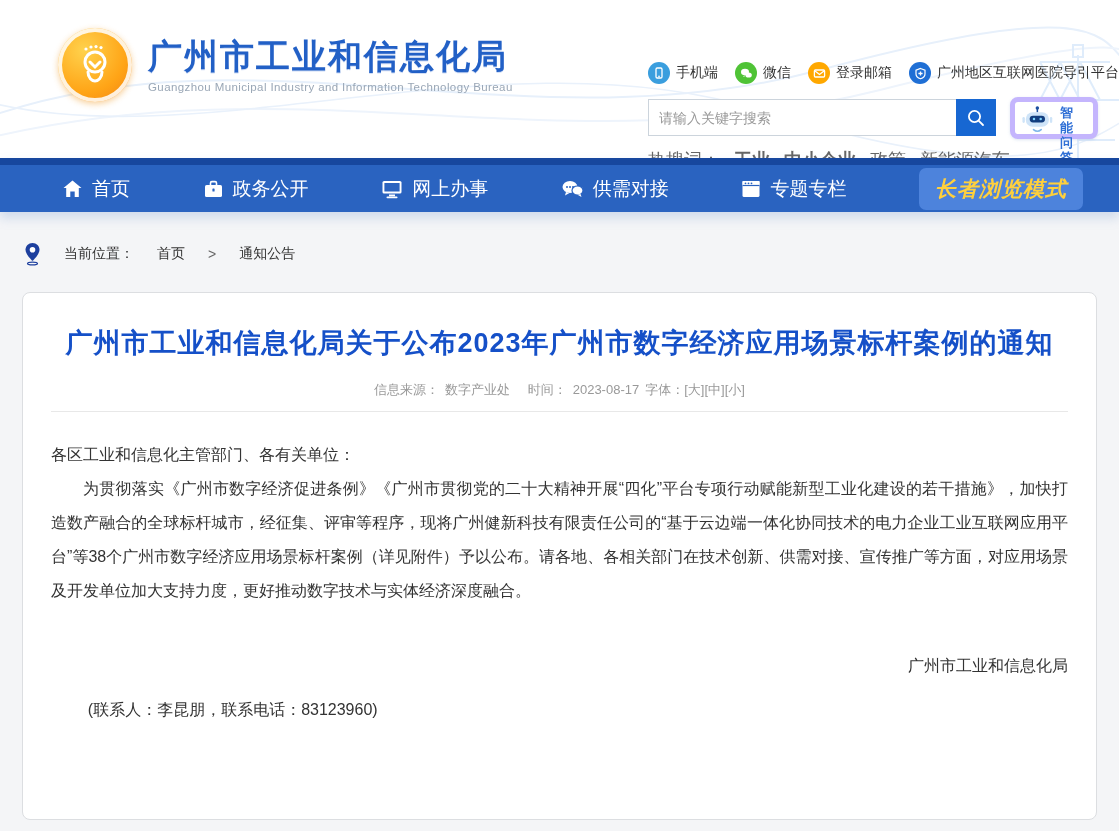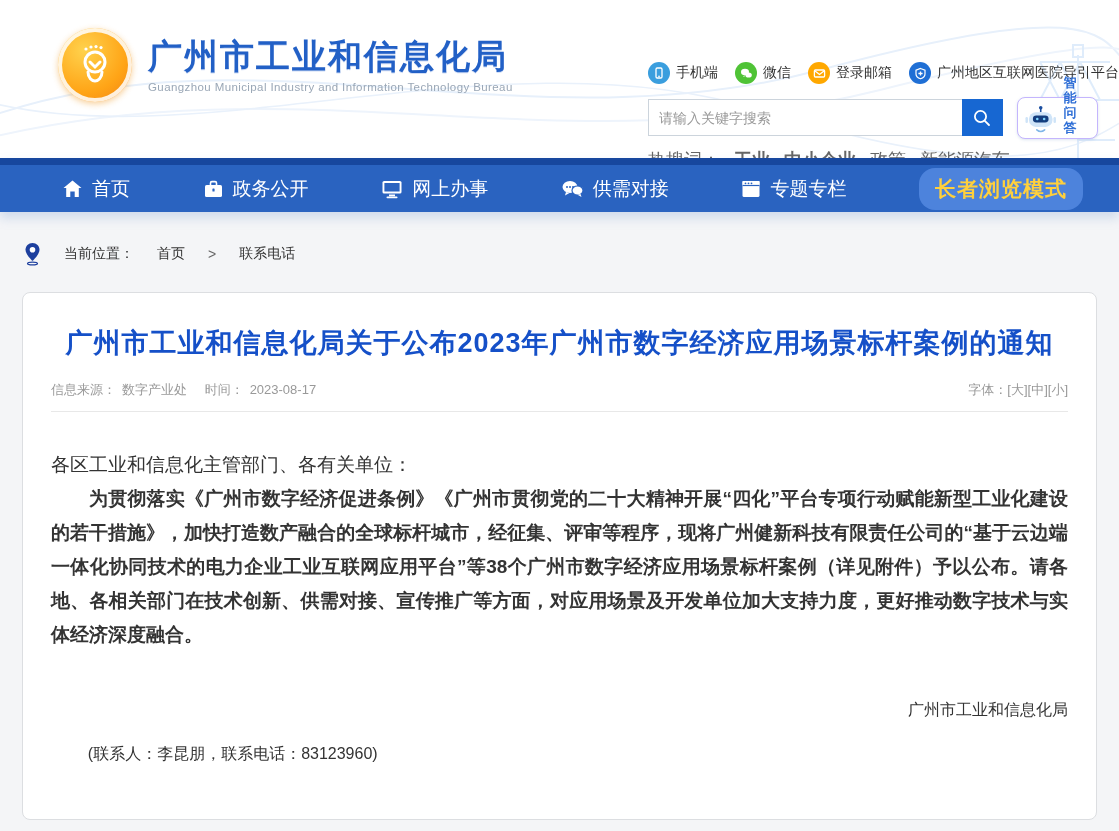--- a/index.html
+++ b/index.html
@@ -20,53 +20,53 @@
   .header-right { position:absolute; left:648px; top:22px; width:450px;margin-top:36px; }
   .quick-links { display:flex; align-items:center; gap:17px; height:30px; }
   .quick-link { display:flex; align-items:center; gap:6px; font-size:14px; color:#333; cursor:pointer; white-space:nowrap; }
   .ql-ic { width:22px; height:22px; border-radius:50%; display:flex; align-items:center; justify-content:center; flex:0 0 auto; }
 
   .search-row { display:flex; align-items:flex-start; margin-top:11px; }
   .search-input { width:318px; height:37px; border:1px solid #ccd4dc; border-right:none; padding:12px 10px;
     font-size:14px; color:#404040; outline:none; background:#fff; }
   .search-input::placeholder { color:#999; }
   .search-btn { width:42px; height:37px; background:#1767d2; border:none; display:flex; align-items:center; justify-content:center; cursor:pointer; }
-  .smart-qa { margin-left:14px; height:42px; margin-top:-2px; background:#fff; border:1px solid #c4b5fd; border-radius:8px;
-    display:flex; align-items:flex-end; gap:6px; padding:3px 8px 3px 6px; cursor:pointer; box-shadow:0 1px 3px rgba(120,150,200,.25); }
+  .smart-qa { margin-left:14px; height:42px; margin-top:-2px; background:#fff; border:5px solid #c4b5fd; border-radius:8px;
+    display:flex; align-items:flex-start; gap:6px; padding:3px 8px 3px 6px; cursor:pointer; box-shadow:0 1px 3px rgba(120,150,200,.25); }
   .qa-text { font-size:13px; line-height:15px; font-weight:bold; color:#2f6fd6; }
 
   .hot-row { display:flex; align-items:center; gap:14px; margin-top:9px; font-size:18px; color:#666;text-align:center; }
   .hot-word { color:#666; cursor:pointer; }
   .hot-word.u { text-decoration:underline;font-weight:bold; }
 
   
   .nav { position:relative; width:100%; height:54px; background:#2a63c0; border-top:7px solid #17479e;
     box-shadow:0 6px 10px rgba(140,170,215,.35); }
   .nav-inner { display:flex; align-items:center; height:100%; padding:0 36px 0 62px; justify-content:space-between; }
   .nav-item { display:flex; align-items:center; gap:9px; color:#fff; font-size:19px; cursor:pointer; white-space:nowrap; }
-  .elder-btn { background:#4d83dc; border:none; border-radius:16px; padding:7px 16px; font-size:21px; font-weight:bold;
-    color:#ffd03c; cursor:pointer; letter-spacing:1px; font-family:inherit; }
+  .elder-btn { background:#4d83dc; border:none; border-radius:7px; padding:7px 16px; font-size:21px; font-weight:bold;
+    color:#ffd03c; cursor:pointer; letter-spacing:1px; font-family:inherit;font-style:italic; }
 
   
   .breadcrumb { display:flex; align-items:center; gap:23px; padding:30px 0 0 24px; font-size:14px; color:#333; }
   .crumb-link { color:#333; cursor:pointer; }
   .crumb-sep { color:#666; }
 
   
   .card { position:absolute; left:22px; top:292px; width:1075px; height:528px; background:#fff;
     border:1px solid #dcdee1; border-radius:8px; padding:0 28px; }
   .art-title { margin-top:32px; text-align:center; font-size:27px; font-weight:bold; color:#1550c8; letter-spacing:1px; }
-  .meta-row { display:flex; justify-content:space-between; align-items:center; margin-top:20px; font-size:13px; color:#999; }
+  .meta-row { display:flex; justify-content:center; align-items:center; margin-top:20px; font-size:13px; color:#999; }
   .meta-left span { margin-right:6px; }
   .font-sizer { display:flex; gap:0; }
   .font-sizer span { cursor:pointer; }
   .meta-divider { border-bottom:1px solid #e8e8e8; margin-top:12px; }
 
-  .art-body { margin-top:36px; font-size:19px; color:#333; line-height:34px; text-align:justify; }
-  .indent { text-indent:2em;font-weight:bold; }
+  .art-body { margin-top:26px; font-size:16px; color:#333; line-height:34px; text-align:justify; }
+  .indent { text-indent:2em; }
   .attachment { margin-top:26px; text-indent:2em; font-size:16px; color:#333; line-height:34px; cursor:pointer; }
   .sign-block { margin-top:40px; text-align:right; font-size:16px; color:#333; line-height:36px; }
   .contact { margin-top:16px; font-size:16px; color:#333; text-indent:2.3em; }
 </style>
 </head>
 <body>
 
 <div class="header">
   <svg class="header-deco" width="1119" height="158" viewBox="0 0 1119 158">
     <path d="M-20,120 C 250,20 520,150 820,70 S 1100,40 1140,80" fill="none" stroke="#e7f0fb" stroke-width="2"></path>
@@ -241,21 +241,21 @@
 
 <div class="breadcrumb">
   <svg width="17" height="24" viewBox="0 0 17 24">
     <path d="M8.5 1 C4.4 1 1.5 4 1.5 7.8 C1.5 12.6 8.5 19 8.5 19 S15.5 12.6 15.5 7.8 C15.5 4 12.6 1 8.5 1 Z" fill="#1d3f9e"></path>
     <circle cx="8.5" cy="7.8" r="2.8" fill="#fff"></circle>
     <ellipse cx="8.5" cy="21.5" rx="5" ry="1.4" fill="none" stroke="#1d3f9e" stroke-width="1.2"></ellipse>
   </svg>
   <span>当前位置：</span>
   <span class="crumb-link">首页</span>
   <span class="crumb-sep">&gt;</span>
-  <span class="crumb-link">联系电话</span>
+  <span class="crumb-link">通知公告</span>
 </div>
 
 <div class="card">
   <h1 class="art-title">广州市工业和信息化局关于公布2023年广州市数字经济应用场景标杆案例的通知</h1>
 
   <div class="meta-row">
     <div class="meta-left">
       <span>信息来源：</span><span>数字产业处</span>
       <span style="margin-left:8px">时间：</span><span>2023-08-17</span>
     </div>

